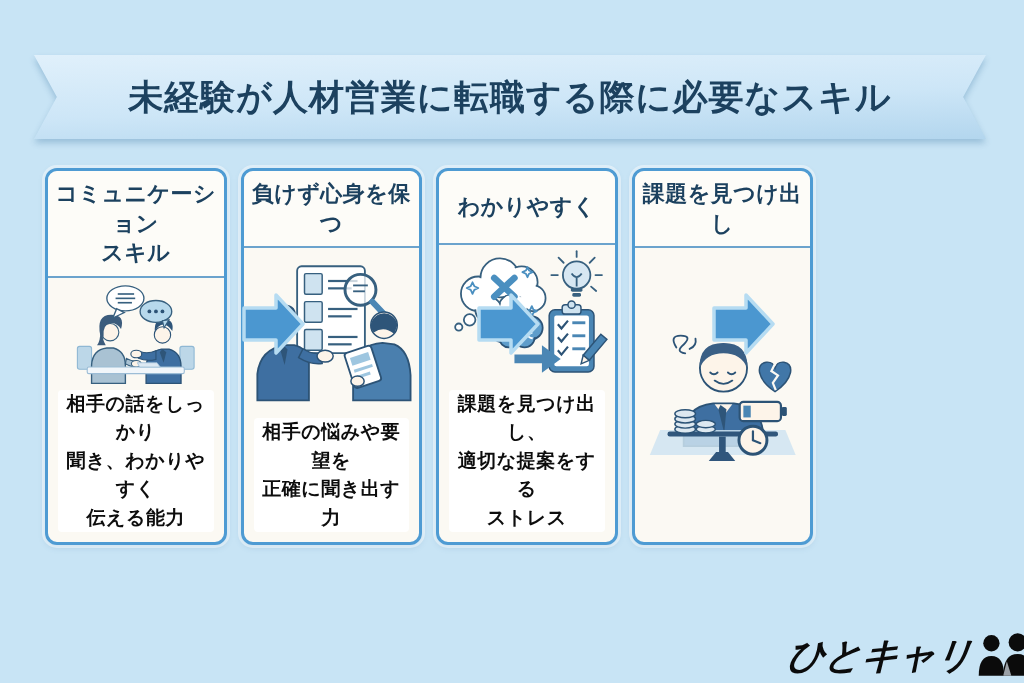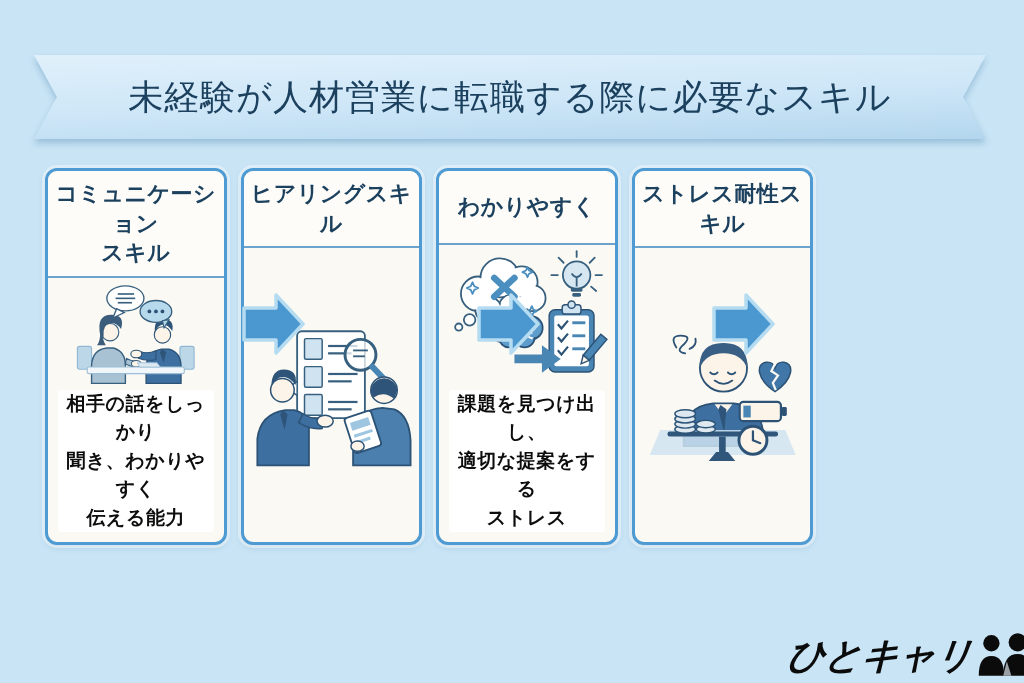--- a/index.html
+++ b/index.html
@@ -18,21 +18,21 @@
     position:absolute;left:34px;top:55px;width:952px;height:84px;
     filter:drop-shadow(0 4px 3px rgba(96,146,184,.45));
   }
   .ribbon{
     width:100%;height:100%;
     clip-path:polygon(0 0,100% 0,97.6% 50%,100% 100%,0 100%,2.4% 50%);
     background:linear-gradient(178deg,var(--ribbon-top,#e0f0fb) 0%,#cde6f7 55%,var(--ribbon-bottom,#b3d6ee) 100%);
     display:flex;align-items:center;justify-content:center;
   }
   .ribbon h1{
-    margin:0;font-size:35px;font-weight:normal;
+    margin:0;font-size:35px;font-weight:bold;
     color:var(--title-navy,#1c415f);letter-spacing:1px;white-space:nowrap;
   }
   
   .cards-row{
     position:absolute;left:45px;top:168px;width:768px;height:377px;
     display:flex;gap:14px;
   }
   .card{
     flex:1;min-width:0;
     background:var(--card-bg,#fbf9f3);
@@ -138,21 +138,21 @@
           </g>
         </svg>
       </div>
       <div class="desc-box">相手の話をしっかり
 聞き、わかりやすく
 伝える能力</div>
     </div>
 
     <div class="card">
       <div class="card-head">
-        <div class="card-title">ヒアリングスキル</div>
+        <div class="card-title">負けず心身を保つ</div>
       </div>
       <div class="card-illustration">
         <svg viewBox="0 0 222 186" preserveAspectRatio="xMidYMid meet">
 
           <g>
             <rect x="64" y="4" width="92" height="118" rx="6" fill="#ffffff" stroke="#37607f" stroke-width="2.5"></rect>
             <path d="M64,72 l-14,10 l14,9 z" fill="#ffffff" stroke="#37607f" stroke-width="2"></path>
             <rect x="74" y="14" width="24" height="28" rx="2" fill="#cfe3f0" stroke="#37607f" stroke-width="2"></rect>
             <rect x="74" y="52" width="24" height="28" rx="2" fill="#cfe3f0" stroke="#37607f" stroke-width="2"></rect>
             <rect x="74" y="90" width="24" height="28" rx="2" fill="#cfe3f0" stroke="#37607f" stroke-width="2"></rect>
@@ -187,20 +187,22 @@
             <g transform="rotate(-18 152 140)">
               <rect x="134" y="116" width="38" height="50" rx="4" fill="#ffffff" stroke="#2c5376" stroke-width="2.5"></rect>
               <rect x="140" y="124" width="26" height="11" fill="#9ec6e0"></rect>
               <line x1="140" y1="143" x2="166" y2="143" stroke="#9ec6e0" stroke-width="4"></line>
               <line x1="140" y1="152" x2="160" y2="152" stroke="#9ec6e0" stroke-width="4"></line>
             </g>
             <ellipse cx="146" cy="160" rx="9" ry="7" fill="#fdf4e9" stroke="#2c5376" stroke-width="2"></ellipse>
           </g>
         </svg>
       </div>
+      <div class="desc-box">相手の悩みや要望を
+正確に聞き出す力</div>
     </div>
 
     <div class="card">
       <div class="card-head">
         <div class="card-title">わかりやすく</div>
       </div>
       <div class="card-illustration">
         <svg viewBox="0 0 222 186" preserveAspectRatio="xMidYMid meet">
 
           <g>
@@ -289,21 +291,21 @@
           <polygon points="94,146 132,146 132,133 158,152 132,171 132,158 94,158" fill="#4a86b4"></polygon>
         </svg>
       </div>
       <div class="desc-box">課題を見つけ出し、
 適切な提案をする
 ストレス</div>
     </div>
 
     <div class="card">
       <div class="card-head">
-        <div class="card-title">ストレス耐性スキル</div>
+        <div class="card-title">課題を見つけ出し</div>
       </div>
       <div class="card-illustration">
         <svg viewBox="0 0 222 186" preserveAspectRatio="xMidYMid meet">
 
           <g fill="none" stroke="#2c5376" stroke-width="2.5" stroke-linecap="round">
             <path d="M48,26 q-10,-16 6,-16 q16,0 4,12 q-12,10 2,12"></path>
             <path d="M66,28 q10,-4 8,-14"></path>
           </g>
 
           <g>

